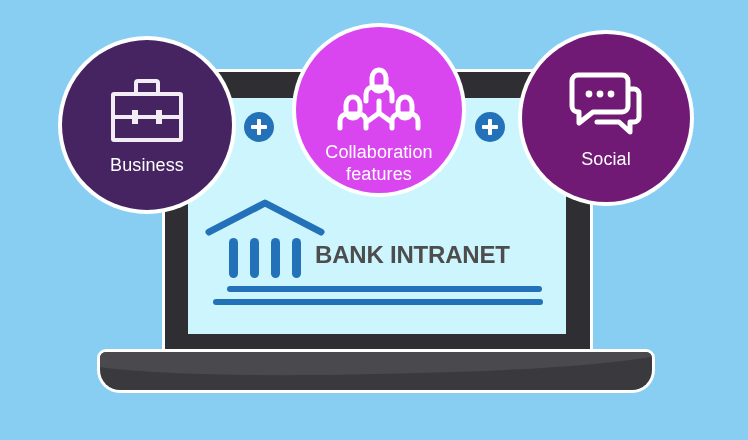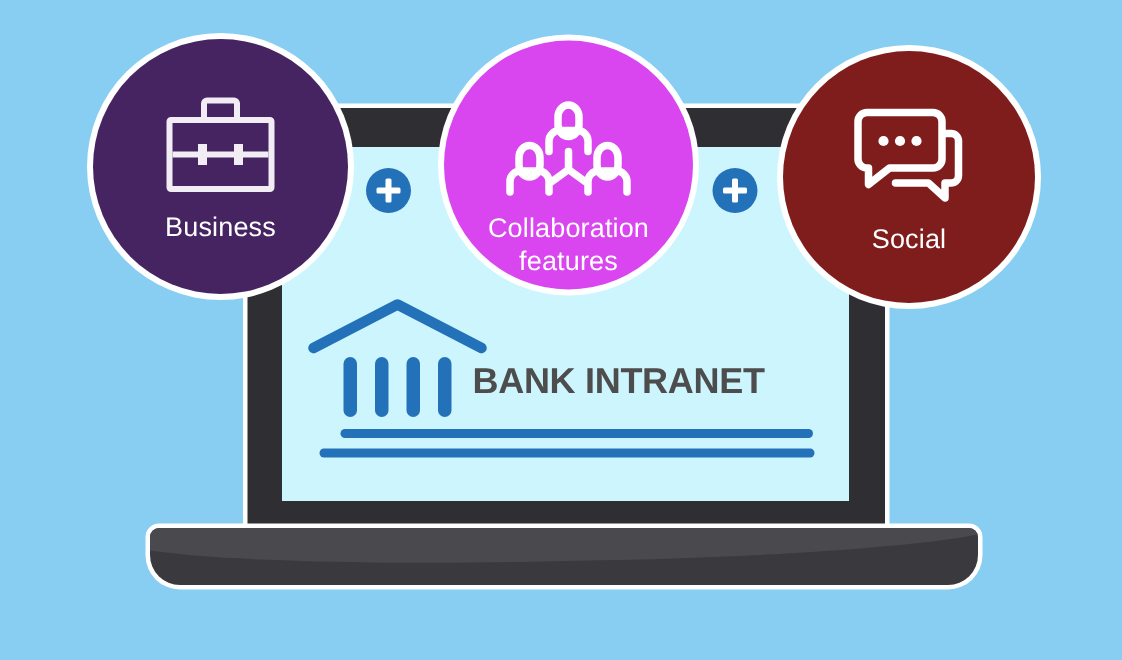--- a/index.html
+++ b/index.html
@@ -115,30 +115,30 @@
   .circle .caption {
     margin-top: 6px;
     color: #ffffff;
     text-align: center;
     font-size: 18px;
     line-height: 22px;
     letter-spacing: 0.1px;
     padding: 0 10px;
   }
   #circle-business {
-    left: 62px;  top: 26px;  width: 170px; height: 170px;
+    left: 62px;  top: 40px;  width: 170px; height: 170px;
     background: #452461;
   }
   #circle-collaboration {
     left: 296px; top: 27px;  width: 166px; height: 166px;
     background: #d946ef;
   }
   #circle-social {
     left: 522px; top: 34px;  width: 168px; height: 168px;
-    background: #7f1d1d;
+    background: #701a75;
   }
   
   .plus-badge {
     position: absolute;
     width: 30px;
     height: 30px;
     border-radius: 50%;
     background: #2372b9;
     display: flex;
     align-items: center;

